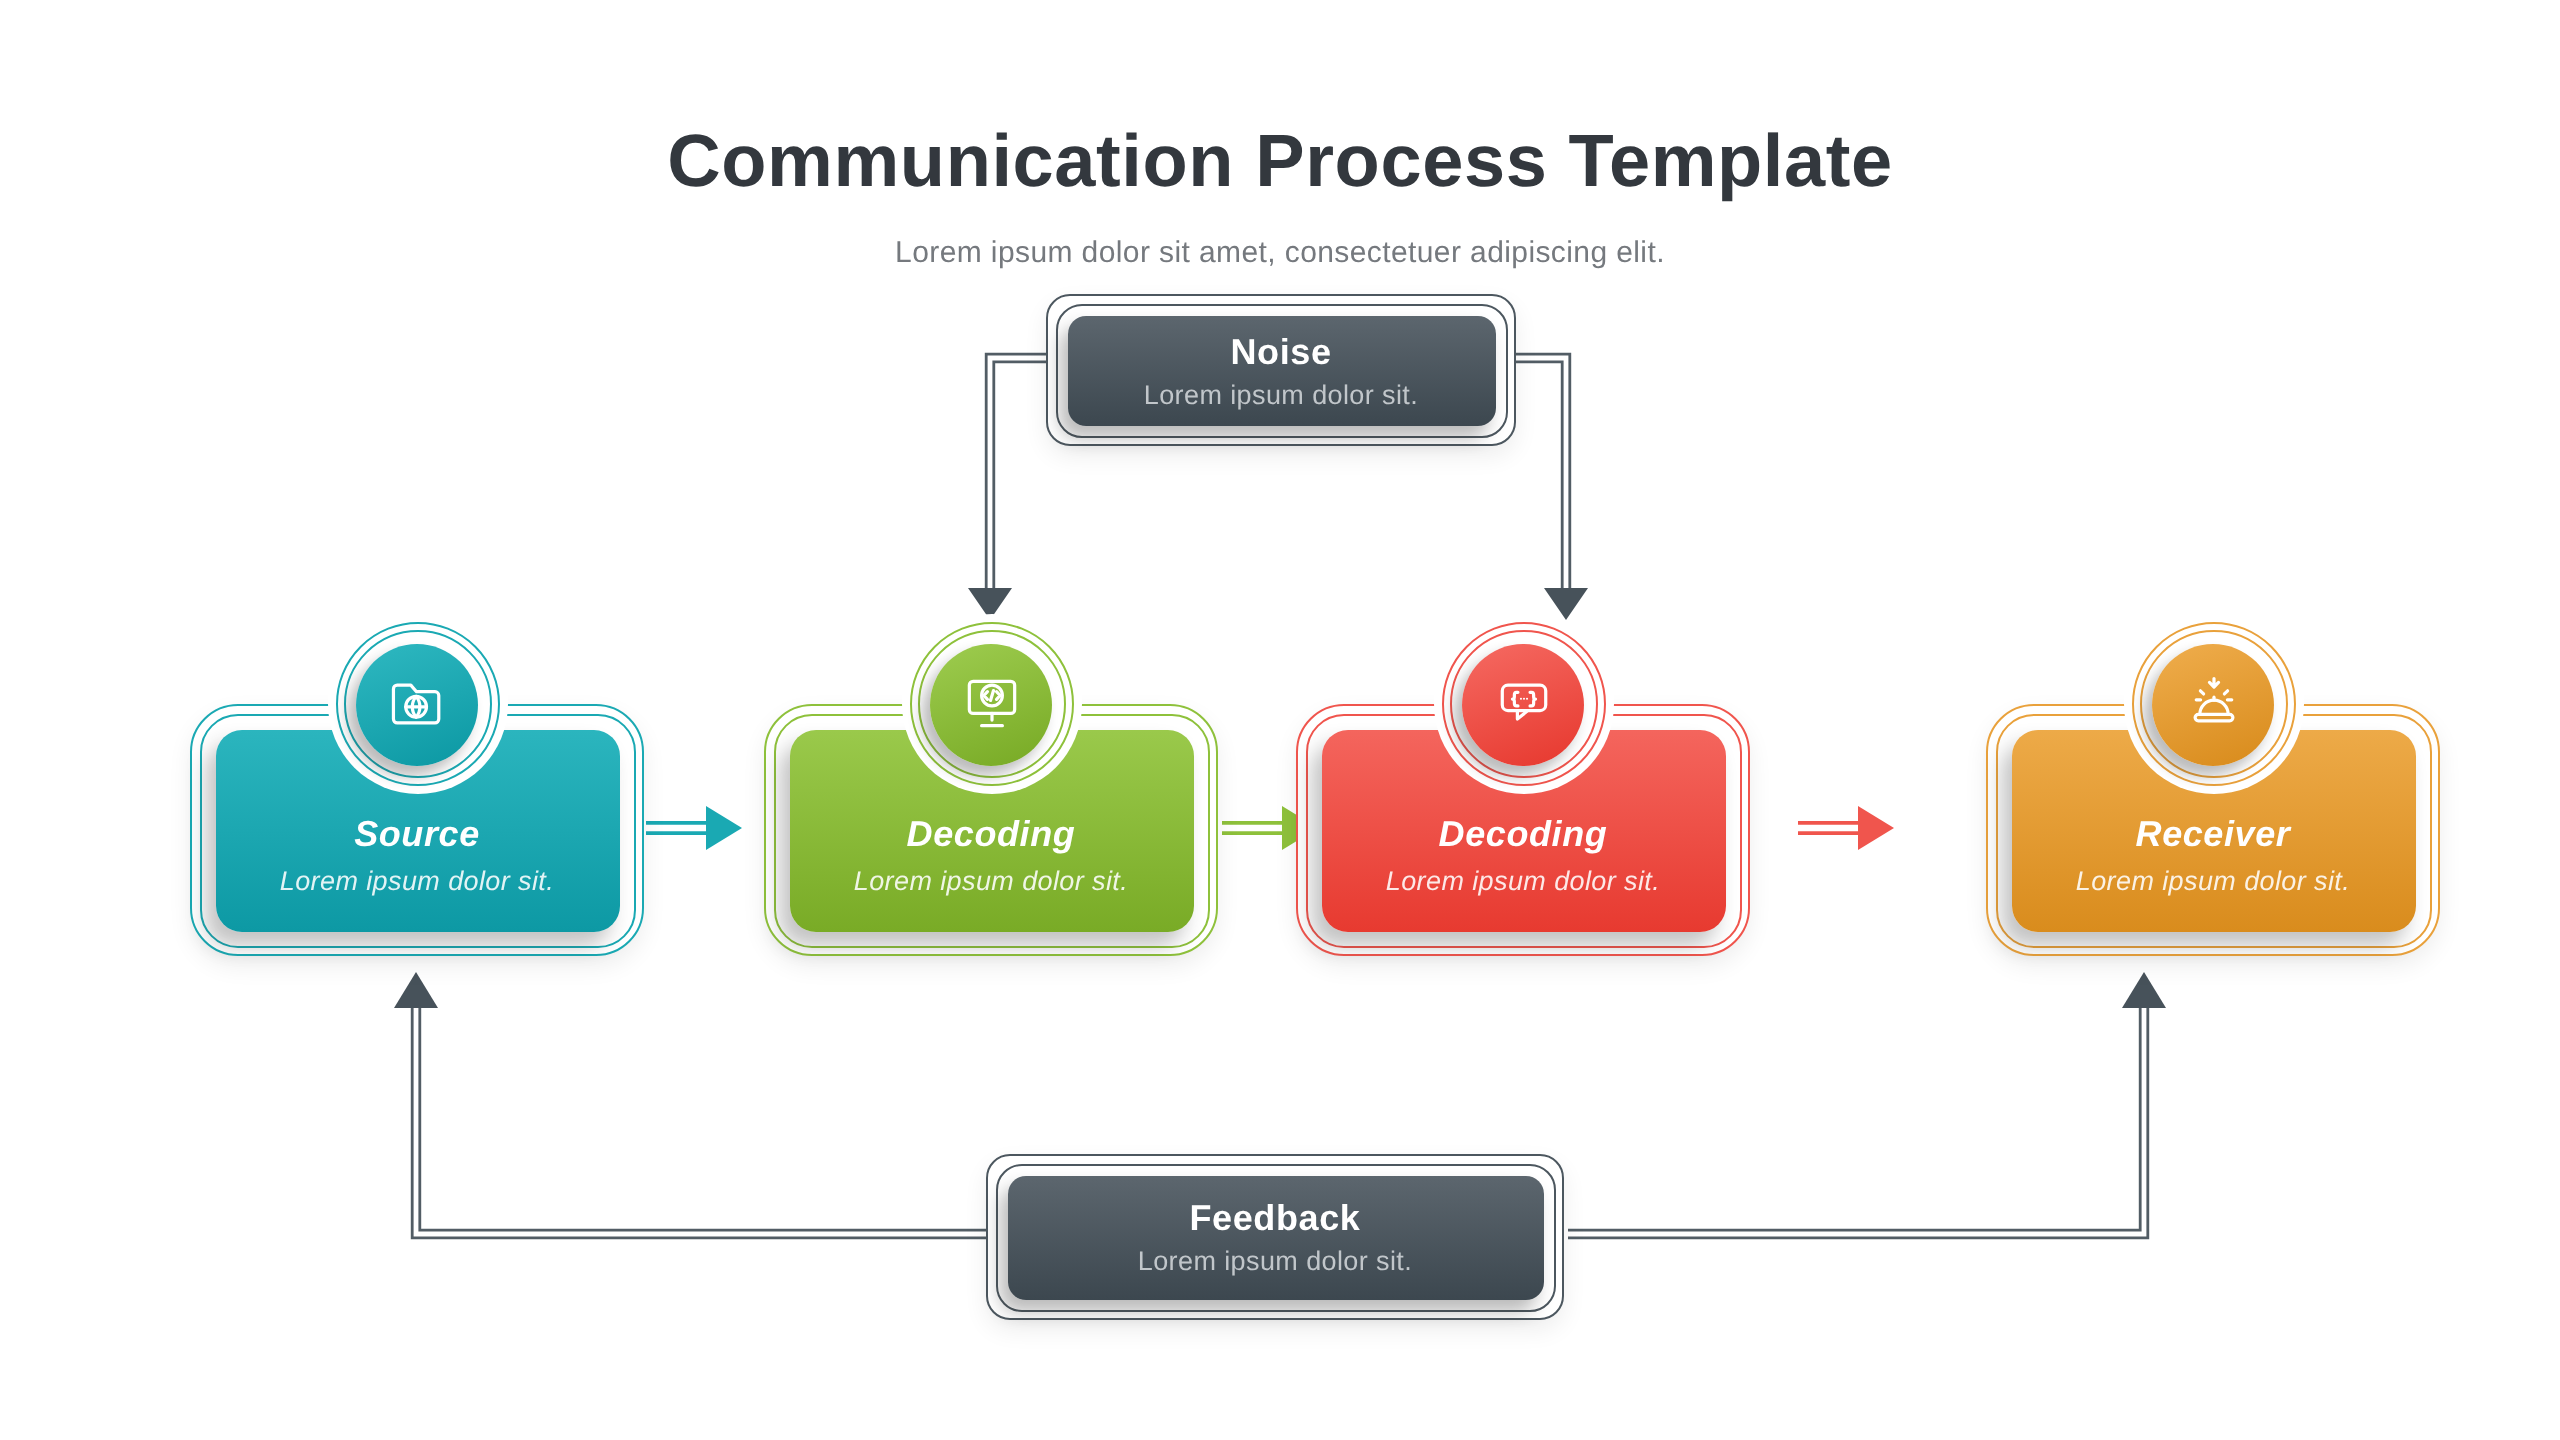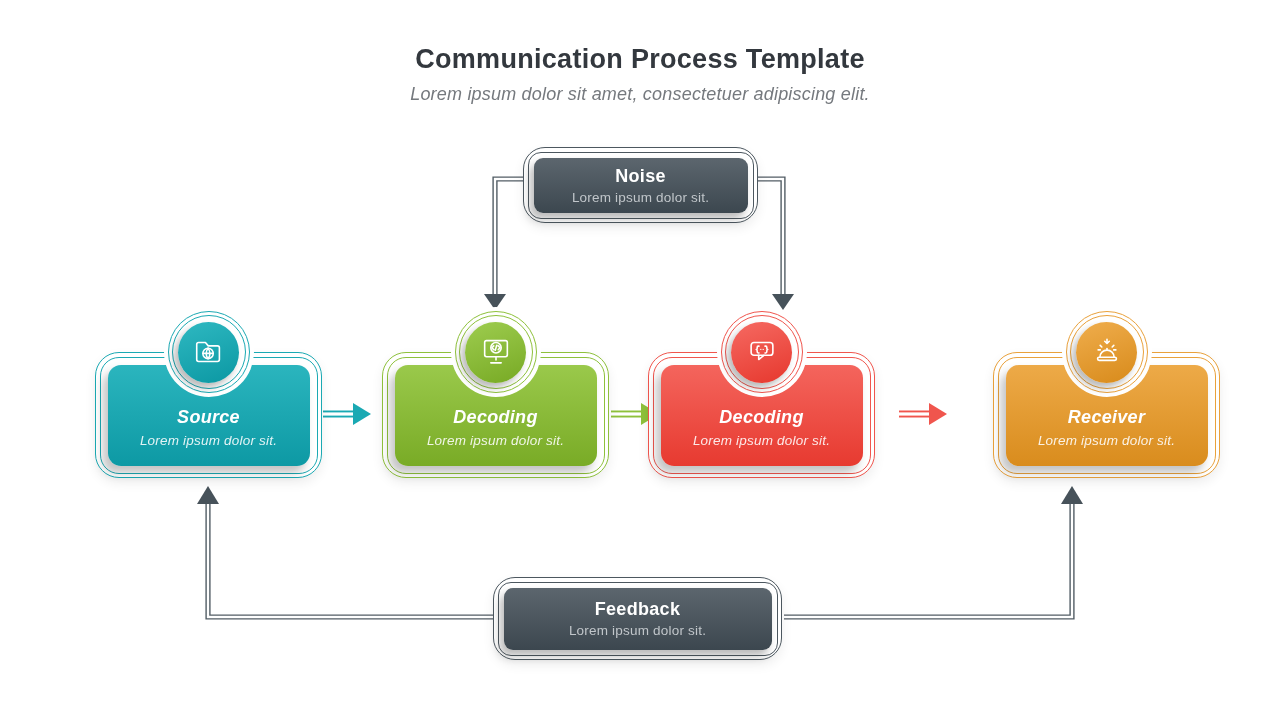--- a/index.html
+++ b/index.html
@@ -6,23 +6,23 @@
   html,body { margin:0; padding:0; }
   body {
     width:1280px; height:720px; position:relative; overflow:hidden;
     background:#ffffff;
     font-family:"Liberation Sans", sans-serif;
   }
 
   
   .header { position:absolute; top:44px; left:0; width:100%; text-align:center; }
   .header h1 {
-    margin:0; font-size:27px; font-weight:800; color:#33383e; letter-spacing:.3px;
-  }
-  .header p { margin:9px 0 0; font-size:18px; color:#75797e; letter-spacing:.2px;font-style:italic; }
+    margin:16px; font-size:37px; font-weight:800; color:#33383e; letter-spacing:.3px;
+  }
+  .header p { margin:9px 0 0; font-size:15px; color:#75797e; letter-spacing:.2px; }
 
   
   .overlay { position:absolute; left:0; top:0; z-index:1; }
   .c-line { fill:none; stroke-width:5.2px; }
   .c-core { fill:none; stroke:#ffffff; stroke-width:2.4px; }
   .f-line { fill:none; stroke-width:7px; }
   .f-core { fill:none; stroke:#ffffff; stroke-width:3.2px; }
 
   
   .node { position:absolute; top:352px; width:227px; height:126px; z-index:2; }
@@ -57,21 +57,21 @@
   .badge-r2 { width:74px; height:74px; border-radius:50%; border:1.6px solid var(--c);
     background:#fff; display:flex; align-items:center; justify-content:center; }
   .badge-fill { width:61px; height:61px; border-radius:50%;
     background:linear-gradient(160deg, var(--ct) 10%, var(--cb) 95%);
     box-shadow:-4px 5px 7px rgba(30,30,30,.3);
     display:flex; align-items:center; justify-content:center; }
   .icon { stroke:#ffffff; fill:none; stroke-width:1.7; stroke-linecap:round; stroke-linejoin:round; }
 
   
   .darkbox { position:absolute; z-index:2; }
-  .darkbox .ring-a { border-radius:22px; padding:3.5px; }
+  .darkbox .ring-a { border-radius:12px; padding:3.5px; }
   .darkbox .ring-b { border-radius:13px; padding:5px; }
   .darkbox .fill { border-radius:9px; gap:3px; box-shadow:-4px 6px 9px rgba(40,40,40,.32); }
   .darkbox .node-sub { color:#c1c6ca; }
   #noise    { left:523px; top:147px; width:235px; height:76px; }
   #feedback { left:493px; top:577px; width:289px; height:83px; }
 </style>
 </head>
 <body style="background: rgb(255, 255, 255);">
 
 <div class="header">

